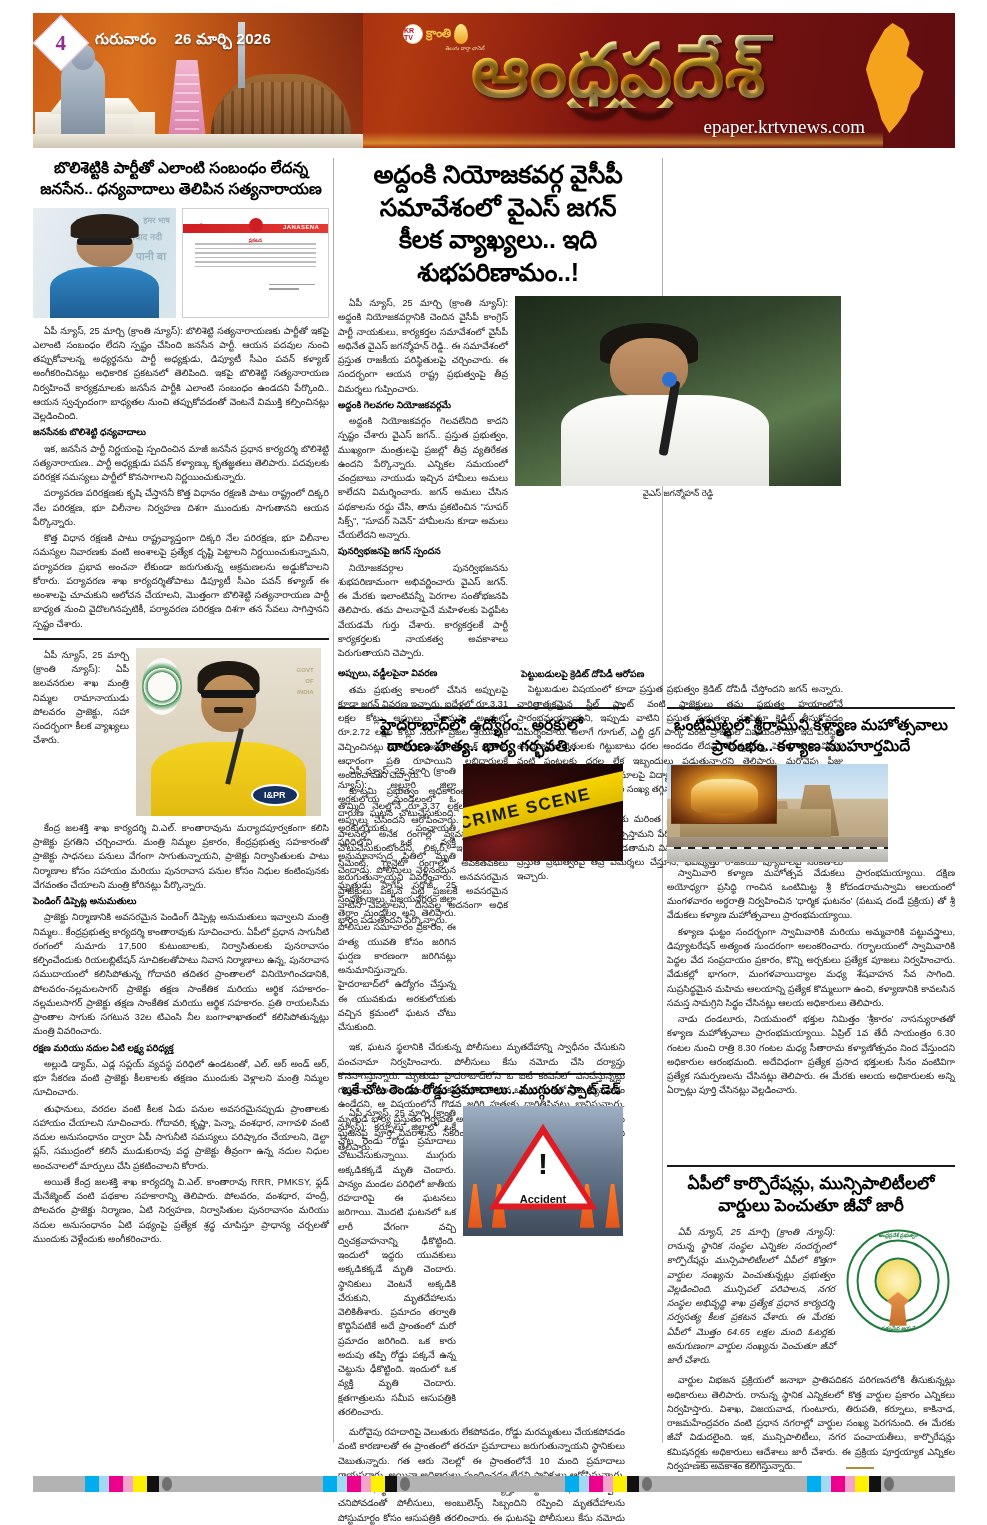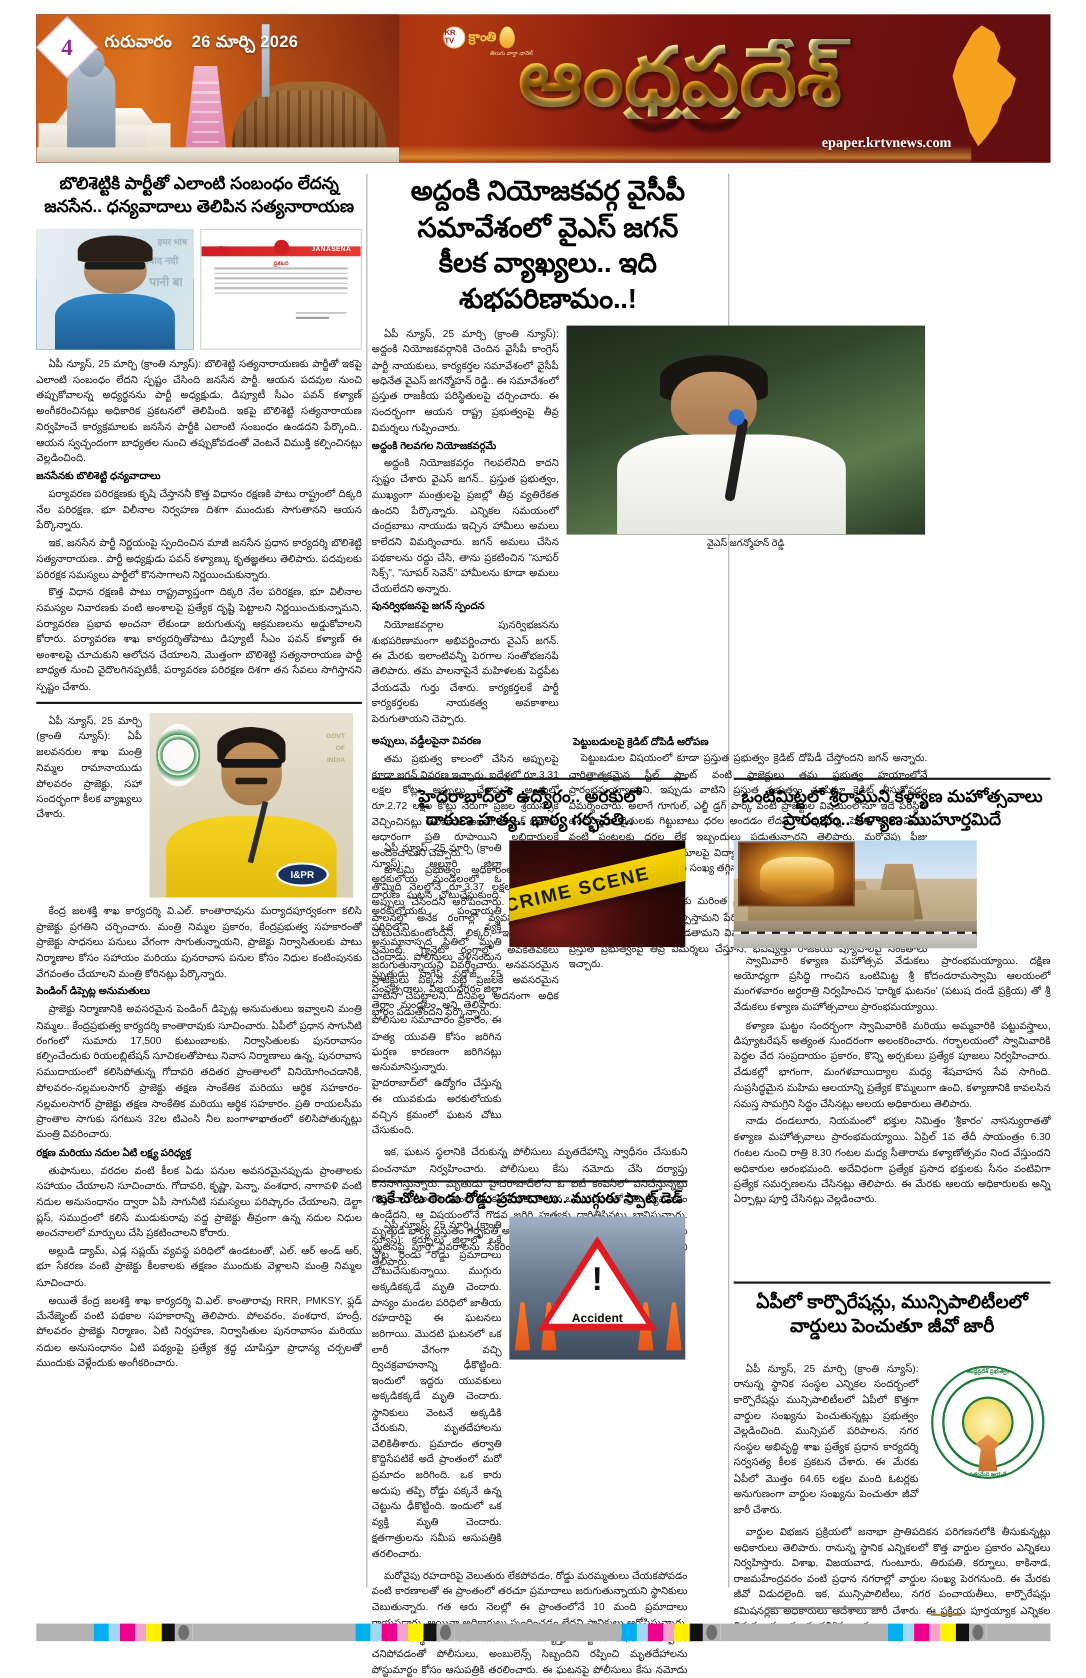--- a/index.html
+++ b/index.html
@@ -149,21 +149,21 @@
     position:absolute; right:22px; top:10px;
     width:78px; height:110px;
     background:#f5a31c;
     clip-path: polygon(48% 0%, 62% 6%, 70% 18%, 66% 30%, 76% 36%, 88% 44%,
                        82% 58%, 72% 66%, 66% 80%, 54% 92%, 44% 100%,
                        34% 88%, 28% 72%, 20% 58%, 14% 42%, 20% 28%,
                        30% 16%, 38% 6%);
   }
   .mh-url {
     position:absolute; right:90px; bottom:10px;
-    color:#ffffff; font-size:13px; font-weight:bold;
+    color:#ffffff; font-size:19px; font-weight:normal;
     font-family:"Liberation Serif", serif;
     text-shadow: 0 1px 2px rgba(0,0,0,.6);
   }
   .mh-sheen {
     position:absolute; left:330px; bottom:0; width:520px; height:16px;
     background: linear-gradient(180deg, rgba(247,200,70,0) 0%, rgba(247,200,70,.55) 70%, rgba(247,200,70,0) 100%);
   }
 
   
   .cols { position:absolute; left:33px; top:158px; width:922px; height:1285px; }
@@ -456,22 +456,22 @@
           <div class="pl-sign">
               <i></i>
               <i style="width:30px"></i>
             </div>
         </div>
       </div>
 
       <div class="body" style="margin-top:6px;">
         <p>ఏపీ న్యూస్, 25 మార్చి (క్రాంతి న్యూస్): బొలిశెట్టి సత్యనారాయణకు పార్టీతో ఇకపై ఎలాంటి సంబంధం లేదని స్పష్టం చేసింది జనసేన పార్టీ. ఆయన పదవుల నుంచి తప్పుకోవాలన్న అధ్యర్థనను పార్టీ అధ్యక్షుడు, డిప్యూటీ సీఎం పవన్ కళ్యాణ్ అంగీకరించినట్లు అధికారిక ప్రకటనలో తెలిపింది. ఇకపై బొలిశెట్టి సత్యనారాయణ నిర్వహించే కార్యక్రమాలకు జనసేన పార్టీకి ఎలాంటి సంబంధం ఉండదని పేర్కొంది.. ఆయన స్వచ్ఛందంగా బాధ్యతల నుంచి తప్పుకోవడంతో వెంటనే విముక్తి కల్పించినట్లు వెల్లడించింది.</p>
         <p class="noind subhead" style="text-indent:0;">జనసేనకు బొలిశెట్టి ధన్యవాదాలు</p>
+        <p>ఇక, జనసేన పార్టీ నిర్ణయంపై స్పందించిన మాజీ జనసేన ప్రధాన కార్యదర్శి బొలిశెట్టి సత్యనారాయణ.. పార్టీ అధ్యక్షుడు పవన్ కళ్యాణ్కు కృతజ్ఞతలు తెలిపారు. పదవులకు పరిరక్షక సమస్యలు పార్టీలో కొనసాగాలని నిర్ణయించుకున్నారు.</p>
         <p>పర్యావరణ పరిరక్షణకు కృషి చేస్తాననీ కొత్త విధానం రక్షణకి పాటు రాష్ట్రంలో దిక్కరి నేల పరిరక్షణ, భూ విలీనాల నిర్వహణ దిశగా ముందుకు సాగుతానని ఆయన పేర్కొన్నారు.</p>
-        <p>ఇక, జనసేన పార్టీ నిర్ణయంపై స్పందించిన మాజీ జనసేన ప్రధాన కార్యదర్శి బొలిశెట్టి సత్యనారాయణ.. పార్టీ అధ్యక్షుడు పవన్ కళ్యాణ్కు కృతజ్ఞతలు తెలిపారు. పదవులకు పరిరక్షక సమస్యలు పార్టీలో కొనసాగాలని నిర్ణయించుకున్నారు.</p>
         <p>కొత్త విధాన రక్షణకి పాటు రాష్ట్రవ్యాప్తంగా దిక్కరి నేల పరిరక్షణ, భూ విలీనాల సమస్యల నివారణకు వంటి అంశాలపై ప్రత్యేక దృష్టి పెట్టాలని నిర్ణయించుకున్నామని, పర్యావరణ ప్రభావ అంచనా లేకుండా జరుగుతున్న ఆక్రమణలను అడ్డుకోవాలని కోరారు. పర్యావరణ శాఖ కార్యదర్శితోపాటు డిప్యూటీ సీఎం పవన్ కళ్యాణ్ ఈ అంశాలపై చూచుకుని ఆలోచన చేయాలని, మొత్తంగా బొలిశెట్టి సత్యనారాయణ పార్టీ బాధ్యత నుంచి వైదొలగినప్పటికీ, పర్యావరణ పరిరక్షణ దిశగా తన సేవలు సాగిస్తానని స్పష్టం చేశారు.</p>
       </div>
 
       <div class="hrule thick"></div>
 
 
       <div style="display:flex; gap:7px; margin-top:8px;">
         <div class="body" style="width:96px;flex:none;">
           <p>ఏపీ న్యూస్, 25 మార్చి (క్రాంతి న్యూస్): ఏపీ జలవనరుల శాఖ మంత్రి నిమ్మల రామానాయుడు పోలవరం ప్రాజెక్టు, సహా సందర్భంగా కీలక వ్యాఖ్యలు చేశారు.</p>
         </div>
@@ -486,22 +486,22 @@
           <div style="position:absolute;left:52%;bottom:18%;width:5px;height:34%;background:#2b2b2b;transform:rotate(14deg);"></div>
           <div style="position:absolute;right:12%;bottom:6%;width:48px;height:22px;border-radius:50%;background:#16305f;color:#fff;font-size:9px;font-weight:bold;display:flex;align-items:center;justify-content:center;border:2px solid #fff;">I&amp;PR</div>
         </div>
       </div>
 
       <div class="body" style="margin-top:5px;">
         <p>కేంద్ర జలశక్తి శాఖ కార్యదర్శి వి.ఎల్. కాంతారావును మర్యాదపూర్వకంగా కలిసి ప్రాజెక్టు ప్రగతిని చర్చించారు. మంత్రి నిమ్మల ప్రకారం, కేంద్రప్రభుత్వ సహకారంతో ప్రాజెక్టు సాధనలు పనులు వేగంగా సాగుతున్నాయని, ప్రాజెక్టు నిర్వాసితులకు పాటు నిర్మాణాల కోసం సహాయం మరియు పునరావాస పనుల కోసం నిధుల కంటింపునకు వేగవంతం చేయాలని మంత్రి కోరినట్లు పేర్కొన్నారు.</p>
         <p class="noind subhead" style="text-indent:0;">పెండింగ్ డిప్పెట్ల అనుమతులు</p>
         <p>ప్రాజెక్టు నిర్మాణానికి అవసరమైన పెండింగ్ డిప్పెట్ల అనుమతులు ఇవ్వాలని మంత్రి నిమ్మల.. కేంద్రప్రభుత్వ కార్యదర్శి కాంతారావుకు సూచించారు. ఏపీలో ప్రధాన సాగునీటి రంగంలో సుమారు 17,500 కుటుంబాలకు, నిర్వాసితులకు పునరావాసం కల్పించేందుకు రియలబ్లిటేషన్ సూచికలతోపాటు నివాస నిర్మాణాలు ఉన్న, పునరావాస సముదాయంలో కలిసిపోతున్న గోదావరి తదితర ప్రాంతాలలో వినియోగించడానికి, పోలవరం-నల్లమలసాగర్ ప్రాజెక్టు తక్షణ సాంకేతిక మరియు ఆర్థిక సహకారం-నల్లమలసాగర్ ప్రాజెక్టు తక్షణ సాంకేతిక మరియు ఆర్థిక సహకారం. ప్రతి రాయలసీమ ప్రాంతాల సాగుకు సగటున 32ల టిఎంసి నీల బంగాళాఖాతంలో కలిసిపోతున్నట్లు మంత్రి వివరించారు.</p>
         <p class="noind subhead" style="text-indent:0;">రక్షణ మరియు నదుల ఏటి లక్ష్య పరిధ్యక్త</p>
+        <p>అల్లుడి డ్యామ్, ఎడ్ల సప్లయ్ వ్యవస్థ పరిధిలో ఉండటంతో, ఎల్. ఆర్ అండ్ ఆర్, భూ సేకరణ వంటి ప్రాజెక్టు కీలకాలకు తక్షణం ముందుకు వెళ్లాలని మంత్రి నిమ్మల సూచించారు.</p>
         <p>తుఫానులు, వరదల వంటి కీలక ఏడు పనుల అవసరమైనప్పుడు ప్రాంతాలకు సహాయం చేయాలని సూచించారు. గోదావరి, కృష్ణా, పెన్నా, వంశధార, నాగావళి వంటి నదుల అనుసంధానం ద్వారా ఏపీ సాగునీటి సమస్యలు పరిష్కారం చేయాలని, డెల్టా ప్లస్, సముద్రంలో కలిసే ముడుకురావు వద్ద ప్రాజెక్టు తీవ్రంగా ఉన్న నదుల నిధుల అంచనాలలో మార్పులు చేసి ప్రకటించాలని కోరారు.</p>
-        <p>అల్లుడి డ్యామ్, ఎడ్ల సప్లయ్ వ్యవస్థ పరిధిలో ఉండటంతో, ఎల్. ఆర్ అండ్ ఆర్, భూ సేకరణ వంటి ప్రాజెక్టు కీలకాలకు తక్షణం ముందుకు వెళ్లాలని మంత్రి నిమ్మల సూచించారు.</p>
         <p>అయితే కేంద్ర జలశక్తి శాఖ కార్యదర్శి వి.ఎల్. కాంతారావు RRR, PMKSY, ఫ్లడ్ మేనేజ్మెంట్ వంటి పథకాల సహకారాన్ని తెలిపారు. పోలవరం, వంశధార, హంద్రీ, పోలవరం ప్రాజెక్టు నిర్మాణం, ఏటి నిర్వహణ, నిర్వాసితుల పునరావాసం మరియు నదుల అనుసంధానం ఏటి పథ్యంపై ప్రత్యేక శ్రద్ధ చూపిస్తూ ప్రాధాన్య చర్చలతో ముందుకు వెళ్లేందుకు అంగీకరించారు.</p>
       </div>
     </div>
 
     <div class="col col-2">
 
       <div class="hl-main">అద్దంకి నియోజకవర్గ వైసీపీ సమావేశంలో వైఎస్ జగన్</div>
       <div class="hl-main">కీలక వ్యాఖ్యలు.. ఇది శుభపరిణామం..!</div>
 
       <div style="display:flex; gap:7px; margin-top:8px;">
@@ -609,21 +609,21 @@
       <p>కళ్యాణ ఘట్టం సందర్భంగా స్వామివారికి మరియు అమ్మవారికి పట్టువస్త్రాలు, డిప్యూటరేషన్ అత్యంత సుందరంగా అలంకరించారు. గర్భాలయంలో స్వామివారికి పెద్దల వేద సంప్రదాయం ప్రకారం, కొన్ని అర్చకులు ప్రత్యేక పూజలు నిర్వహించారు. వేడుకల్లో భాగంగా, మంగళవాయిద్యాల మధ్య శేషవాహన సేవ సాగింది. సుప్రసిద్ధమైన మహిమ ఆలయాన్ని ప్రత్యేక కొమ్మలుగా ఉంచి, కళ్యాణానికి కావలసిన సమస్త సామగ్రిని సిద్ధం చేసినట్లు ఆలయ అధికారులు తెలిపారు.</p>
       <p>నాడు దండలూరు, నియమంలో భక్తుల నిమిత్తం 'శ్రీకారం' నాసన్యురాతతో కళ్యాణ మహోత్సవాలు ప్రారంభమయ్యాయి. ఏప్రిల్ 1వ తేదీ సాయంత్రం 6.30 గంటల నుంచి రాత్రి 8.30 గంటల మధ్య సీతారామ కళ్యాణోత్సవం నింద వేస్తుందని అధికారుల ఆరంభమంది. అదేవిధంగా ప్రత్యేక ప్రసాద భక్తులకు సీనం వంటివిగా ప్రత్యేక సమర్పణలను చేసినట్లు తెలిపారు. ఈ మేరకు ఆలయ అధికారులకు అన్ని ఏర్పాట్లు పూర్తి చేసినట్లు వెల్లడించారు.</p>
     </div>
   </div>
 
   <div style="position:absolute;left:667px;top:1158px;width:288px;">
     <div class="hrule thick"></div>
     <div class="hl-col mid">ఏపీలో కార్పొరేషన్లు, మున్సిపాలిటీలలో</div>
     <div class="hl-col mid">వార్డులు పెంచుతూ జీవో జారీ</div>
 
-    <div style="display:flex;gap:7px;margin-top:19px;">
+    <div style="display:flex;gap:7px;margin-top:7px;font-style:italic;">
       <div class="body" style="width:168px;flex:none;">
         <p>ఏపీ న్యూస్, 25 మార్చి (క్రాంతి న్యూస్): రానున్న స్థానిక సంస్థల ఎన్నికల సందర్భంలో కార్పొరేషన్లు మున్సిపాలిటీలలో ఏపీలో కొత్తగా వార్డుల సంఖ్యను పెంచుతున్నట్లు ప్రభుత్వం వెల్లడించింది. మున్సిపల్ పరిపాలన, నగర సంస్థల అభివృద్ధి శాఖ ప్రత్యేక ప్రధాన కార్యదర్శి సర్వసత్య కీలక ప్రకటన చేశారు. ఈ మేరకు ఏపీలో మొత్తం 64.65 లక్షల మంది ఓటర్లకు అనుగుణంగా వార్డుల సంఖ్యను పెంచుతూ జీవో జారీ చేశారు.</p>
       </div>
       <div class="photo ph-emblem" style="width:112px;height:112px;flex:none;">
         <div class="emb-ring" style="width:92%;height:92%;"></div>
         <div class="emb-ring" style="width:74%;height:74%;"></div>
         <div class="emb-core"></div>
         <div class="emb-lion"></div>
         <div class="emb-txt-top">ఆంధ్రప్రదేశ్ ప్రభుత్వం</div>
         <div class="emb-txt-bot">సత్యమేవ జయతే</div>

